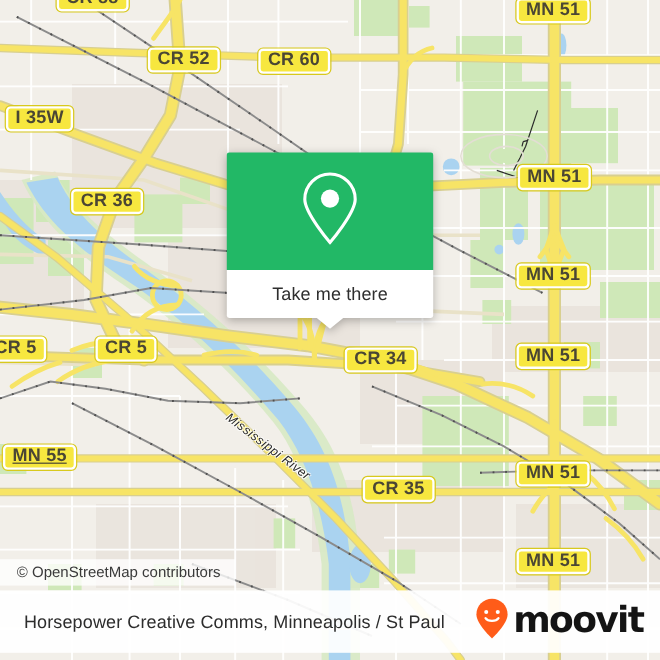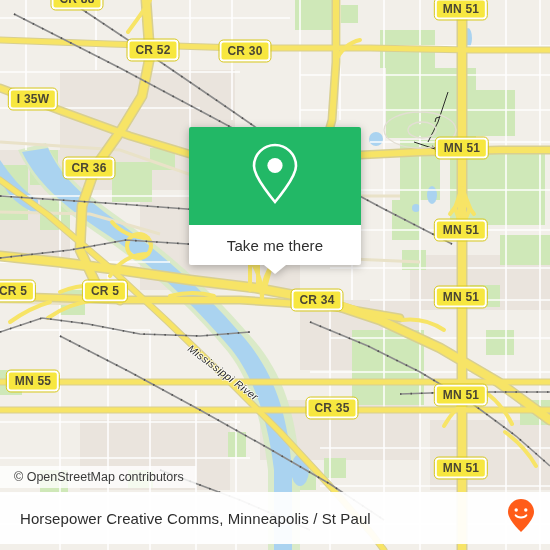--- a/index.html
+++ b/index.html
@@ -33,21 +33,21 @@
   
   .shield {
     position: absolute;
     background: #f7e73f;
     border: 2px solid #ffffff;
     outline: 1px solid #d8c91d;
     border-radius: 4px;
     color: #4a4634;
     font-family: "Liberation Sans", sans-serif;
     font-weight: bold;
-    font-size: 12px;
+    font-size: 15px;
     line-height: 12px;
     padding: 2px 6px 3px 6px;
     white-space: nowrap;
     letter-spacing: 0.2px;
     box-shadow: 0 0 0 0 rgba(0,0,0,0);
     transform: translate(-50%, -50%);
     z-index: 20;
   }
   .shield.cut-top { border-top-left-radius: 0; border-top-right-radius: 0; }
 
@@ -401,41 +401,41 @@
           <ellipse cx="422" cy="130" rx="11" ry="6"></ellipse>
         </g>
 
       </g>
     </svg>
 
     <div class="shield cut-top" style="left:77px; top:-1px;">CR 88</div>
 
     <div class="shield" style="left:153px; top:50px;">CR 52</div>
 
-    <div class="shield" style="left:245px; top:51px;">CR 30</div>
+    <div class="shield" style="left:245px; top:51px;">CR 60</div>
 
     <div class="shield" style="left:461px; top:9px;">MN 51</div>
 
     <div class="shield" style="left:33px; top:99px;">I 35W</div>
 
     <div class="shield" style="left:462px; top:148px;">MN 51</div>
 
     <div class="shield" style="left:89px; top:168px;">CR 36</div>
 
     <div class="shield" style="left:461px; top:230px;">MN 51</div>
 
     <div class="shield" style="left:13px; top:291px;">CR 5</div>
 
     <div class="shield" style="left:105px; top:291px;">CR 5</div>
 
     <div class="shield" style="left:317px; top:300px;text-align:right;">CR 34</div>
 
     <div class="shield" style="left:461px; top:297px;">MN 51</div>
 
-    <div class="shield" style="left:33px; top:381px;">MN 55</div>
+    <div class="shield" style="left:33px; top:381px;text-decoration:underline;">MN 55</div>
 
     <div class="shield" style="left:332px; top:408px;">CR 35</div>
 
     <div class="shield" style="left:461px; top:395px;">MN 51</div>
 
     <div class="shield" style="left:461px; top:468px;">MN 51</div>
 
     <div class="water-label" style="left:193px; top:342px; transform: rotate(37deg); transform-origin: left top;">Mississippi River</div>
   </div>
 
@@ -462,16 +462,17 @@
     <span id="footer-title">Horsepower Creative Comms, Minneapolis / St Paul</span>
     <div id="brand">
       <span>
         <svg width="30" height="36" viewBox="0 0 30 36" xmlns="http://www.w3.org/2000/svg">
           <path d="M15 1 C7.8 1 2 6.8 2 14 C2 22 15 34 15 34 C15 34 28 22 28 14 C28 6.8 22.2 1 15 1 Z" fill="#ff5c19"></path>
           <circle cx="10.2" cy="12" r="1.7" fill="#ffffff"></circle>
           <circle cx="19.8" cy="12" r="1.7" fill="#ffffff"></circle>
           <path d="M9.6 17.2 C11.6 20.2 18.4 20.2 20.4 17.2" fill="none" stroke="#ffffff" stroke-width="1.9" stroke-linecap="round"></path>
         </svg>
       </span>
+      <span id="brand-wordmark">moovit</span>
     </div>
   </div>
 
 </div>
 
 </body></html>

